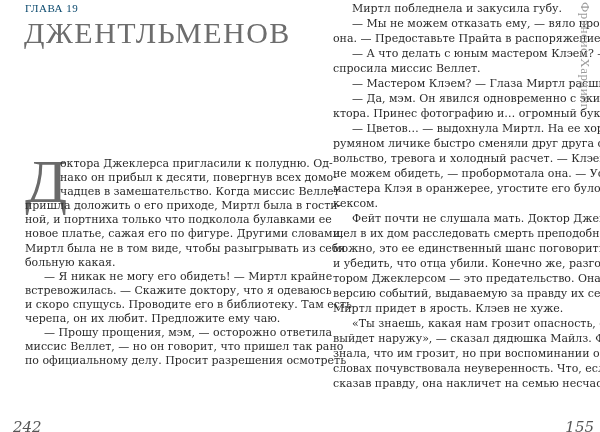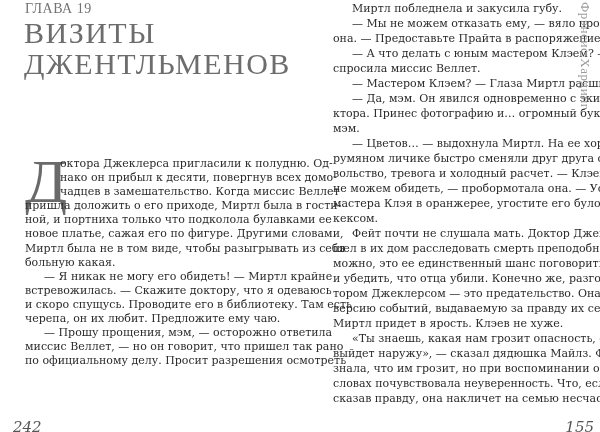--- a/index.html
+++ b/index.html
@@ -3,21 +3,21 @@
 <meta charset="utf-8">
 <style>
   html, body { margin: 0; padding: 0; }
   body { width: 600px; height: 432px; background: #ffffff; position: relative; overflow: hidden;
          font-family: "DejaVu Serif", "Liberation Serif", serif; color: #2a2a2a; }
   .page { position: absolute; top: 0; height: 432px; }
   .page-left { left: 0; width: 300px; }
   .page-right { left: 300px; width: 300px; }
 
   .chapter-label { position: absolute; left: 25px; top: 0px; font-family: "Liberation Serif", serif;
-                   font-size: 14px; color: #737373; letter-spacing: 0.5px; line-height: 17px; }
+                   font-size: 11px; color: #0c4a6e; letter-spacing: 0.5px; line-height: 17px; }
   .chapter-title { position: absolute; left: 24px; top: 17px; font-family: "Liberation Serif", serif;
                    font-size: 30px; color: #6d6d6d; line-height: 31px; letter-spacing: 1.5px; }
   .chapter-title div { white-space: nowrap; }
 
   .body-text { position: absolute; font-size: 11px; line-height: 14.1px; text-align: justify;
                color: #2b2b2b; font-family: "DejaVu Serif", serif; }
   .page-left .body-text { left: 25px; top: 157px; width: 241px; }
   .page-right .body-text { left: 33px; top: 1px; width: 241px; line-height: 15px; }
   .line { display: block; text-align: justify; text-align-last: justify; white-space: nowrap; }
   .line.last { text-align-last: left; }
@@ -37,21 +37,20 @@
                        transform: translate(16px, 0) rotate(90deg); white-space: nowrap;
                        font-family: "Liberation Serif", serif; font-size: 13px; color: #9a9a9a;
                        letter-spacing: 0.6px; }
 </style>
 </head>
 <body>
 
 <div class="page page-left">
   <div class="chapter-label">ГЛАВА 19</div>
   <div class="chapter-title">
-    <div>ВИЗИТЫ</div>
     <div>ДЖЕНТЛЬМЕНОВ</div>
   </div>
 
   <div class="dropcap">Д</div>
 
   <div class="body-text">
     <span class="line drop">октора Джеклерса пригласили к полудню. Од-</span>
     <span class="line drop">нако он прибыл к десяти, повергнув всех домо-</span>
     <span class="line drop">чадцев в замешательство. Когда миссис Веллет</span>
     <span class="line">пришла доложить о его приходе, Миртл была в гости-</span>
@@ -74,21 +73,20 @@
 <div class="page page-right">
   <div class="body-text">
     <span class="line ind last">Миртл побледнела и закусила губу.</span>
     <span class="line ind">— Мы не можем отказать ему, — вяло произнесла</span>
     <span class="line last">она. — Предоставьте Прайта в распоряжение доктора.</span>
     <span class="line ind">— А что делать с юным мастером Клэем? — вежливо</span>
     <span class="line last">спросила миссис Веллет.</span>
     <span class="line ind">— Мастером Клэем? — Глаза Миртл расширились. —</span>
     <span class="line ind">— Да, мэм. Он явился одновременно с экипажем до-</span>
     <span class="line">ктора. Принес фотографию и… огромный букет цветов,</span>
-    <span class="line last">мэм.</span>
     <span class="line ind">— Цветов… — выдохнула Миртл. На ее хорошеньком</span>
     <span class="line">румяном личике быстро сменяли друг друга самодо-</span>
     <span class="line">вольство, тревога и холодный расчет. — Клэев мы тоже</span>
     <span class="line">не можем обидеть, — пробормотала она. — Устройте</span>
     <span class="line">мастера Клэя в оранжерее, угостите его булочками или</span>
     <span class="line last">кексом.</span>
     <span class="line ind">Фейт почти не слушала мать. Доктор Джеклерс при-</span>
     <span class="line">шел в их дом расследовать смерть преподобного. Воз-</span>
     <span class="line">можно, это ее единственный шанс поговорить с ним</span>
     <span class="line">и убедить, что отца убили. Конечно же, разговор с док-</span>

